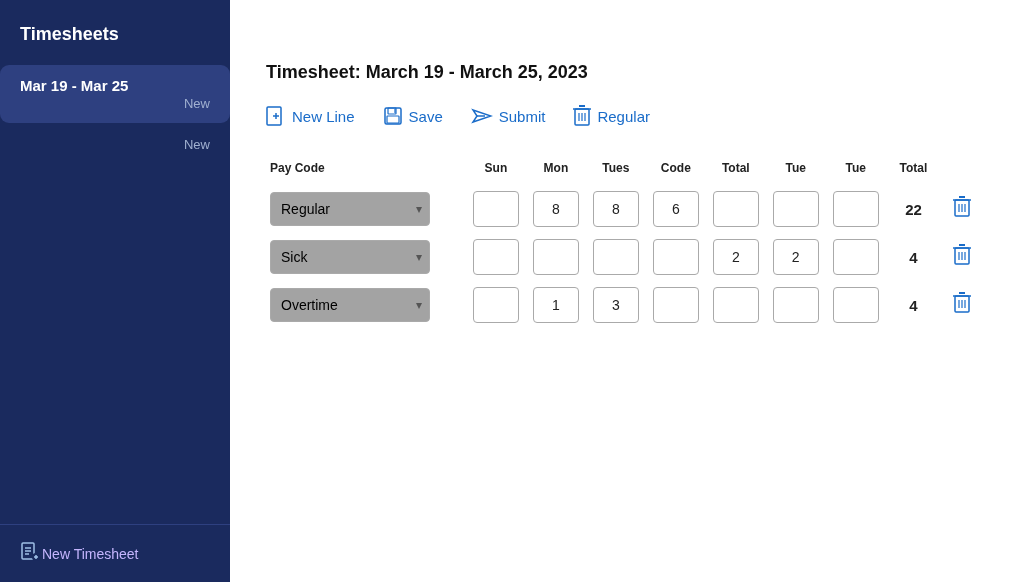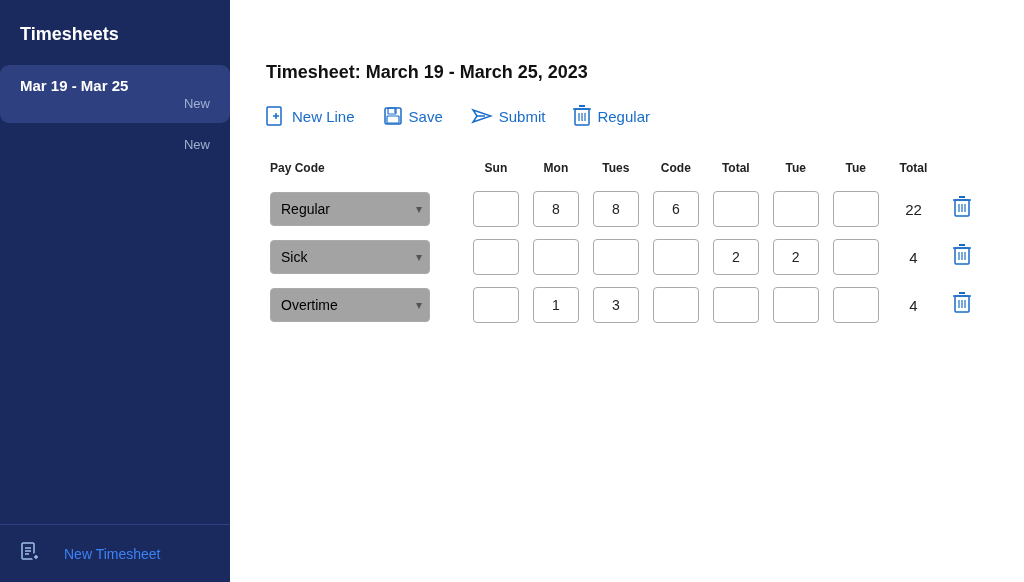--- a/index.html
+++ b/index.html
@@ -39,23 +39,23 @@
       color: #a0b0d0;
       margin-top: 2px;
       text-align: right;
     }
     .sidebar-spacer { flex: 1; }
     .sidebar-footer {
       padding: 16px 20px;
       border-top: 1px solid #2e4080;
       display: flex;
       align-items: center;
-      gap: 24px;
-      cursor: pointer;
-      color: #3b82f6;
+      gap: 2px;
+      cursor: pointer;
+      color: #c4b5fd;
       font-size: 14px;
     }
     .new-timesheet-icon {
       font-size: 18px;
     }
 
     
     .main {
       flex: 1;
       background: white;
@@ -148,21 +148,21 @@
       height: 36px;
       border: 1px solid #aaa;
       border-radius: 4px;
       text-align: center;
       font-size: 14px;
       color: #222;
     }
     .total-cell {
       text-align: center;
       font-size: 15px;
-      font-weight: normal;
+      font-weight: bold;
       color: #222;
       min-width: 40px;
     }
     .delete-btn {
       background: none;
       border: none;
       cursor: pointer;
       color: #1a6cc9;
       font-size: 20px;
       padding: 4px 8px;

